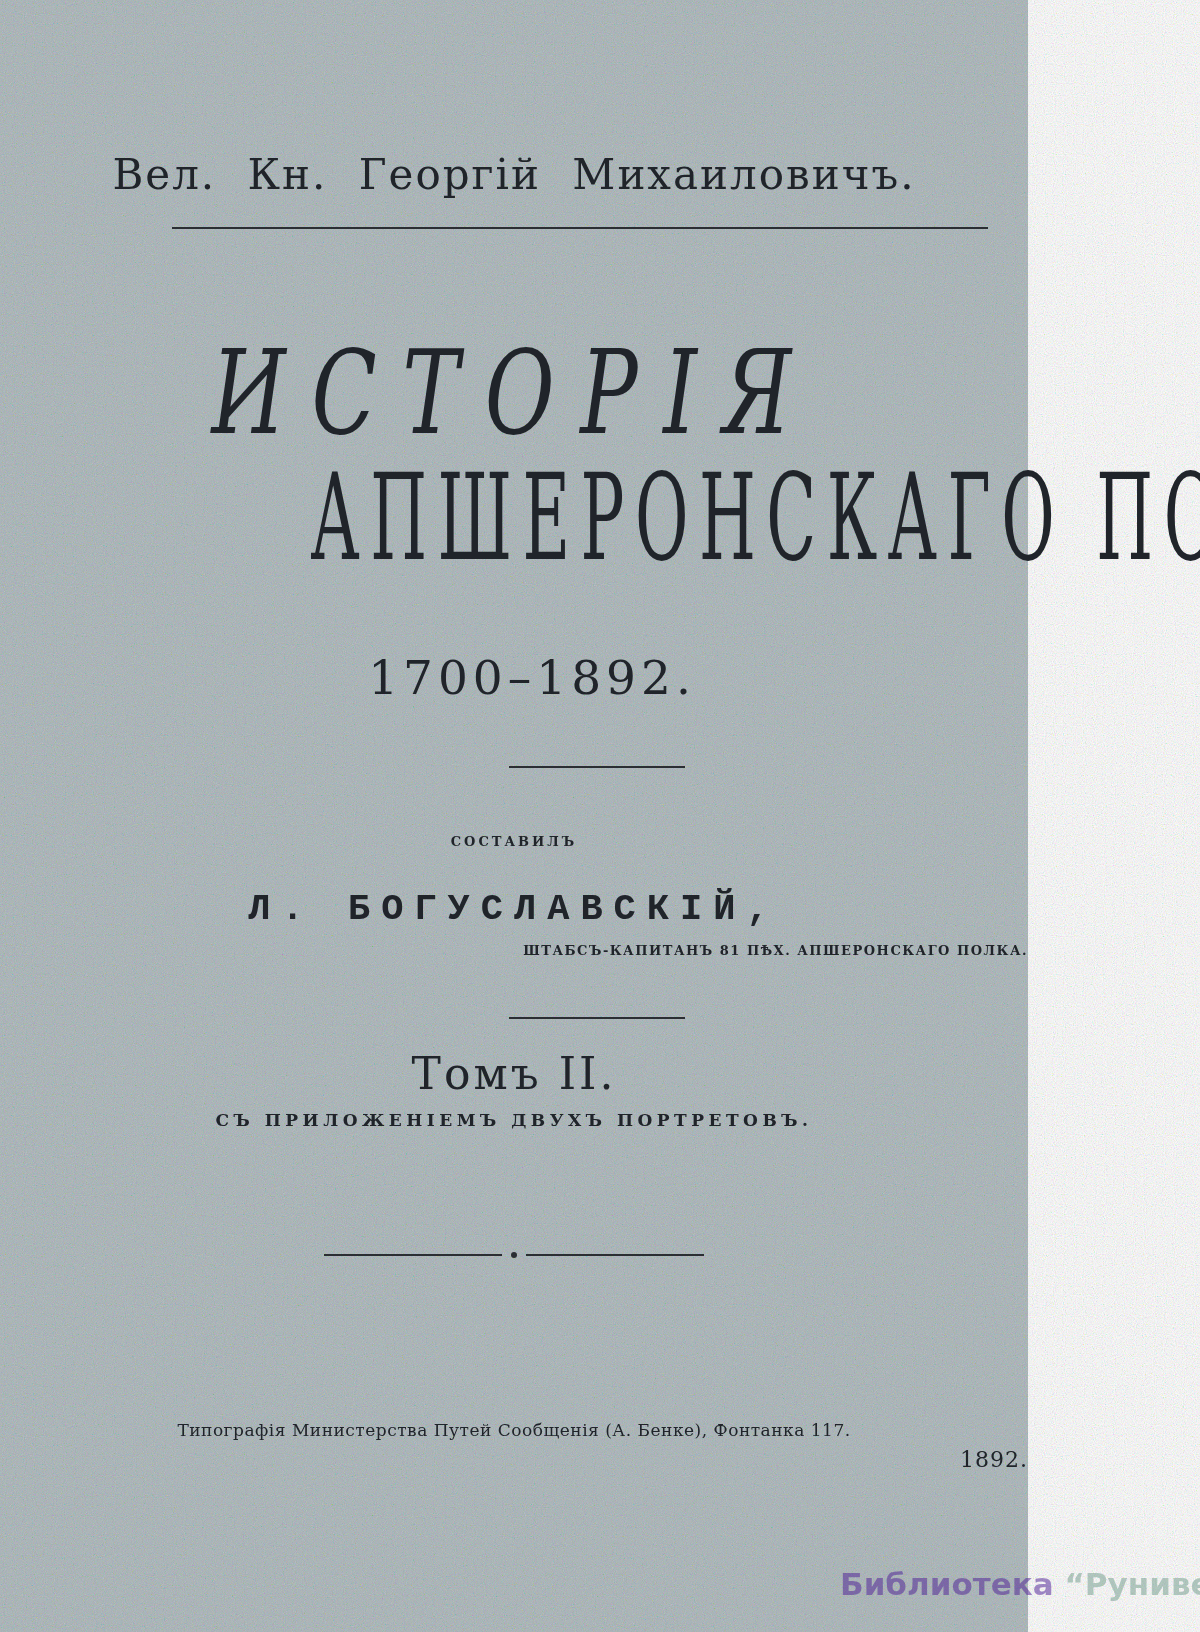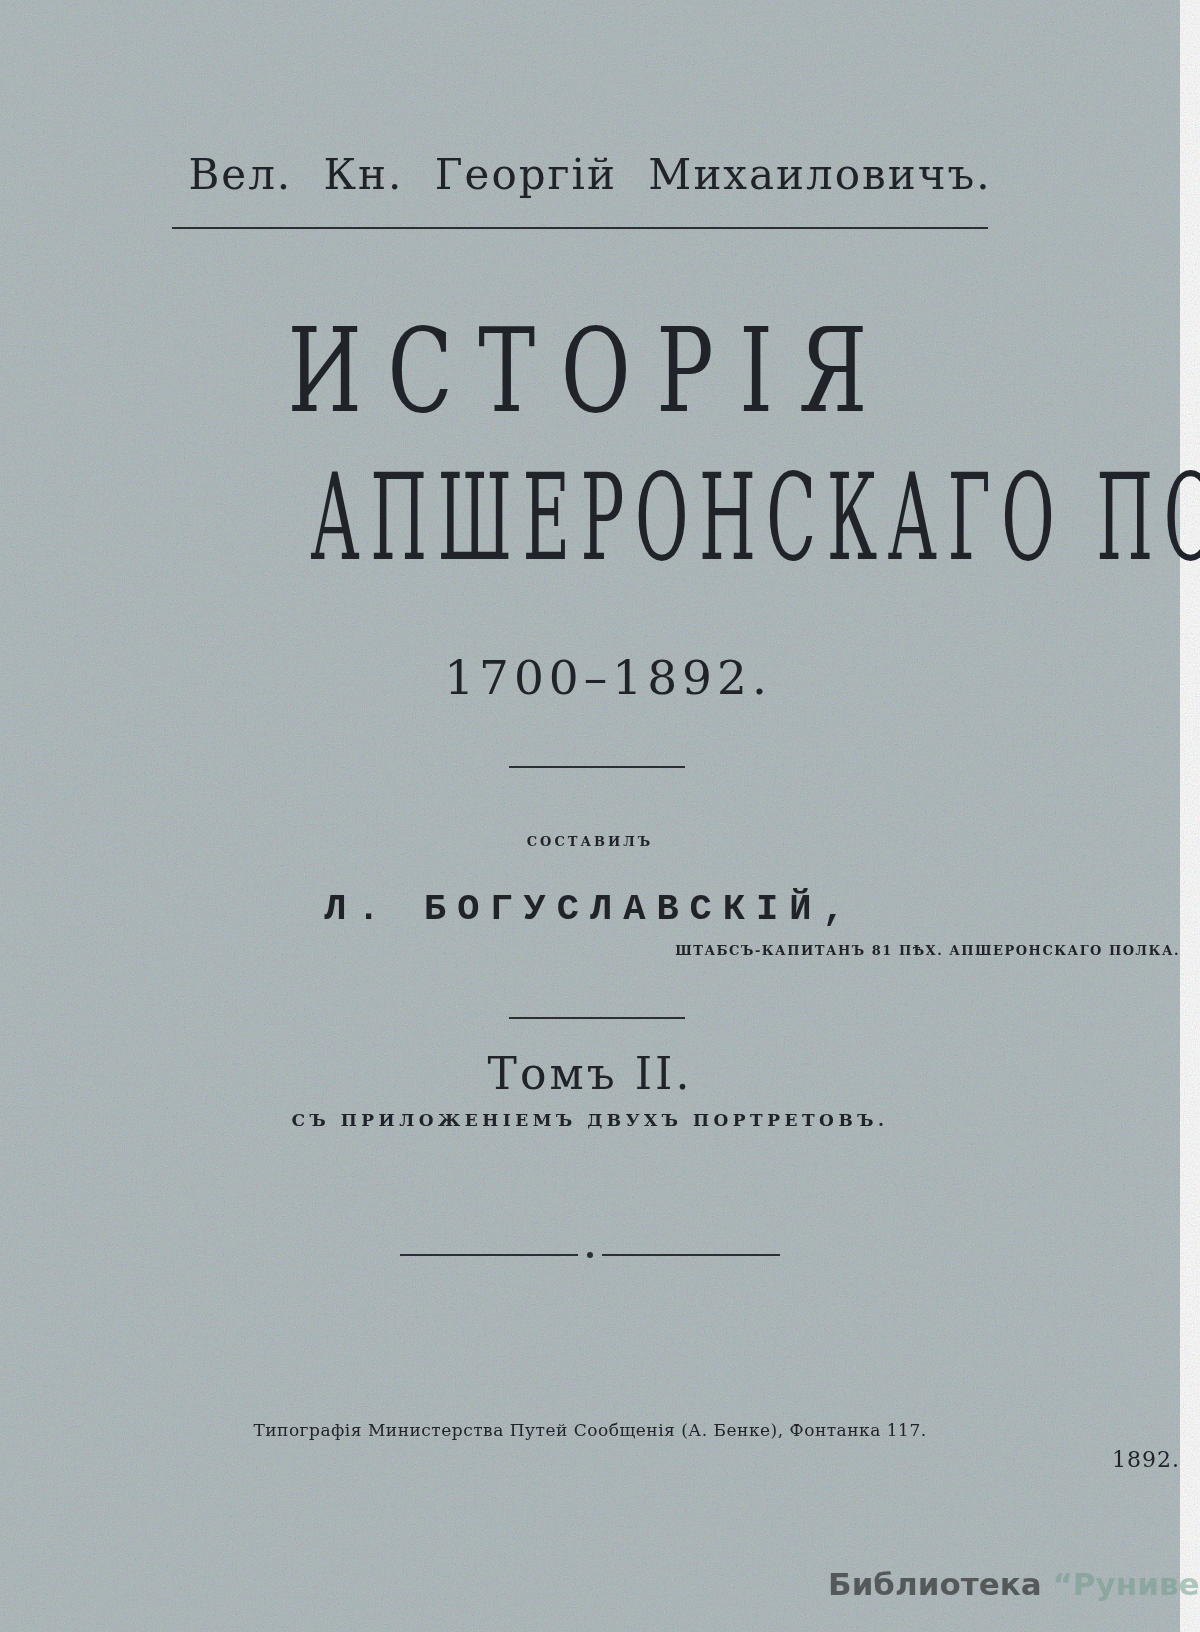--- a/index.html
+++ b/index.html
@@ -3,21 +3,21 @@
 <meta charset="utf-8">
 <style>
   html,body{margin:0;padding:0;}
   body{
     width:1200px;height:1632px;
     font-family:"DejaVu Serif", serif;
     overflow:hidden;
   }
   .page{
     position:relative;
-    width:1180px;height:1632px;
+    width:1028px;height:1632px;
     background:#a7b3b7;
   }
   .noise-svg{
     position:absolute;top:0;left:0;width:1200px;height:1632px;
     pointer-events:none;
   }
   .layer{position:absolute;left:0;right:0;text-align:center;color:#20242a;white-space:nowrap;}
 
   .header-line{
     top:150px;
@@ -25,23 +25,24 @@
     letter-spacing:2px;
     word-spacing:16px;
     font-weight:500;
   }
   .header-rule{
     position:absolute;top:227px;left:172px;width:816px;height:2px;
     background:#2b2e33;
   }
 
   .title-main{
-    top:312px;
+    top:334px;
     font-size:104px;line-height:1;
     letter-spacing:0.30em;
+    font-style:italic;
   }
   .title-main .stretch{display:inline-block;transform:scale(0.82,1.12);transform-origin:center top;}
 
   .title-sub{
     top:458px;
     font-size:102px;line-height:1;
     letter-spacing:0.16em;
   }
   .title-sub .stretch{display:inline-block;transform:scale(0.64,1.18);transform-origin:center top;}
 
@@ -110,21 +111,21 @@
     text-align:right;
   }
 
   .watermark{
     position:absolute;top:1566px;left:828px;
     font-family:"DejaVu Sans", sans-serif;
     font-size:31px;font-weight:bold;
     white-space:nowrap;
     opacity:0.5;
   }
-  .watermark .w1{color:#000000;}
+  .watermark .w1{color:#4c1d95;margin-left:12px;}
   .watermark .w2{color:#6f9a8a;}
 </style>
 </head>
 <body>
 
 <div class="page">
 
   <svg class="noise-svg" width="1200" height="1632" xmlns="http://www.w3.org/2000/svg">
     <filter id="grain" x="0" y="0" width="100%" height="100%">
       <feTurbulence type="fractalNoise" baseFrequency="0.9" numOctaves="2" seed="11" stitchTiles="stitch" result="t"></feTurbulence>

